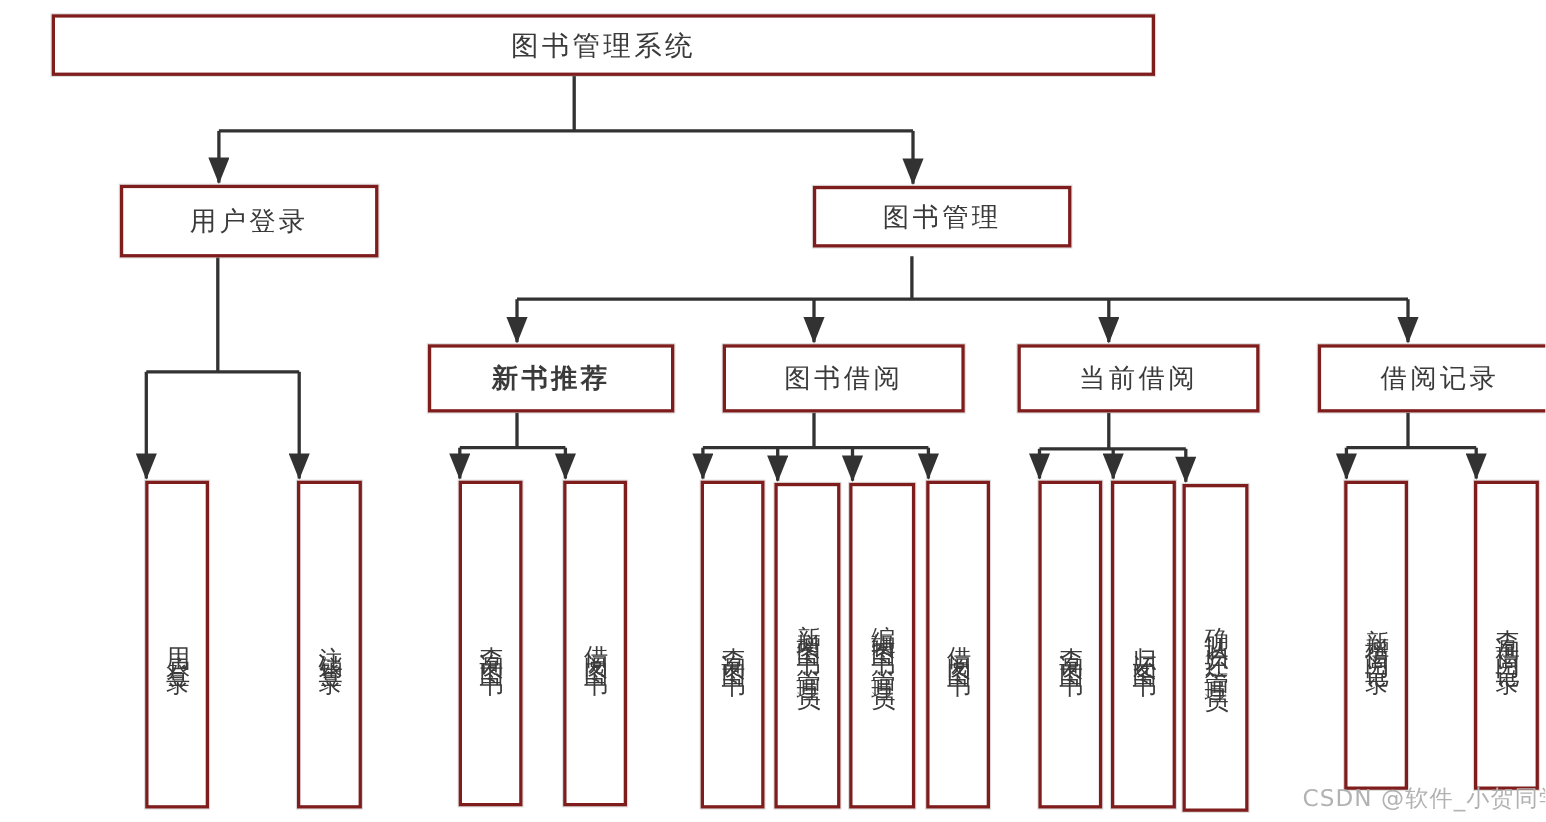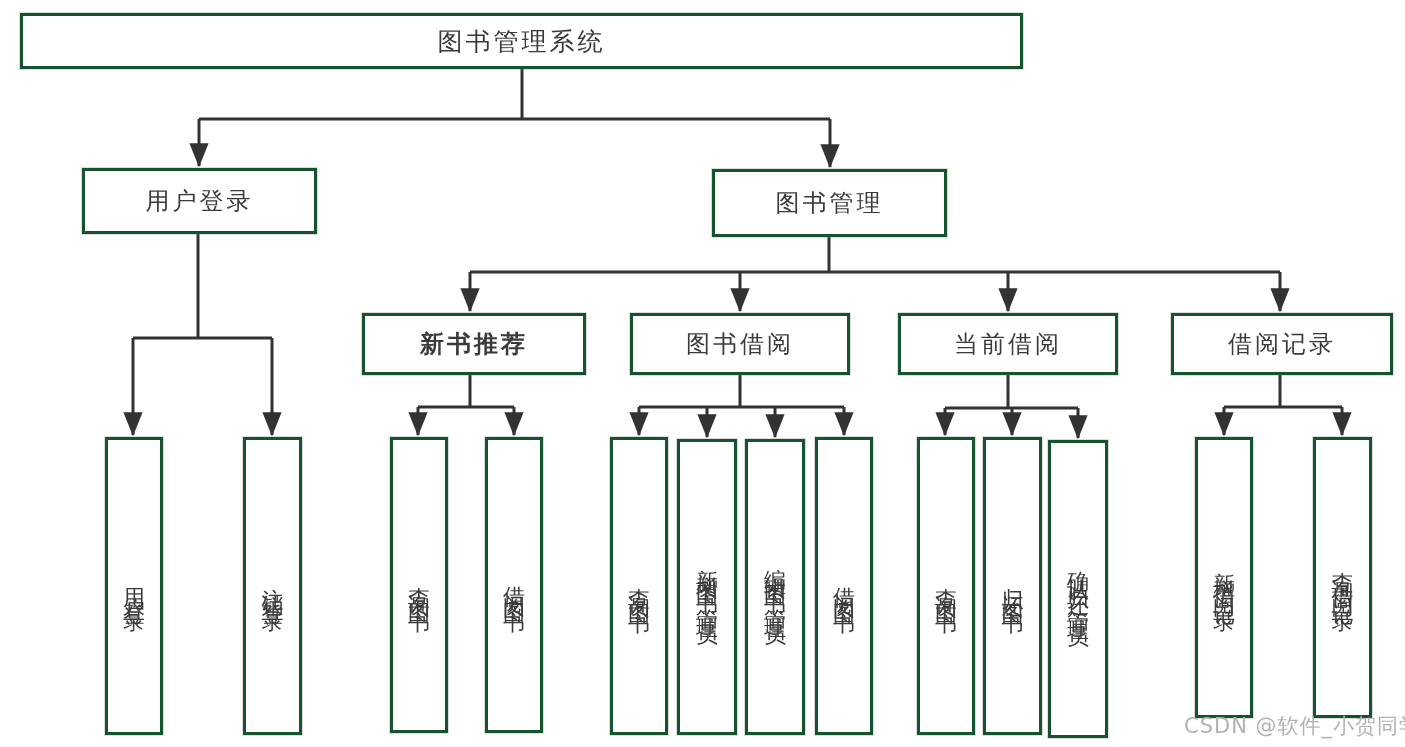--- a/index.html
+++ b/index.html
@@ -8,24 +8,25 @@
     width:1405px; height:747px;
     background:#ffffff;
     font-family:"DejaVu Sans","Liberation Sans",sans-serif;
     color:#3a3a3a;
     overflow:hidden;
   }
   svg.wires { position:absolute; left:0; top:0; z-index:1; }
   .wire { stroke:#323232; stroke-width:3; fill:none; }
   .node {
     position:absolute; box-sizing:border-box;
-    background:#ffffff; border:3px solid #14532d;
+    background:#ffffff; border:3px solid #7f1d1d;
     display:flex; align-items:center; justify-content:center;
     z-index:2; text-align:center;
     box-shadow:0 0 0 1px rgba(130,130,130,.28);
+    margin-left:27px;
   }
   .h { font-size:24px; letter-spacing:3px; white-space:nowrap; }
   .root { font-size:25px; }
   .v {
     writing-mode:vertical-lr;
     text-orientation:mixed;
     font-size:22px; line-height:1; letter-spacing:8px;
     padding:4px 0;
   }
   .watermark {
@@ -80,21 +81,21 @@
     <line class="wire" x1="1012" y1="408" x2="1012" y2="435" marker-end="url(#arrow)"></line>
     <line class="wire" x1="1078" y1="408" x2="1078" y2="438" marker-end="url(#arrow)"></line>
 
     <line class="wire" x1="1224" y1="407" x2="1224" y2="435" marker-end="url(#arrow)"></line>
     <line class="wire" x1="1342" y1="407" x2="1342" y2="435" marker-end="url(#arrow)"></line>
   </svg>
 
   <div class="node h root" style="left:20px;top:13px;width:1003px;height:56px;">图书管理系统</div>
 
   <div class="node h" style="left:82px;top:168px;width:235px;height:66px;">用户登录</div>
-  <div class="node h" style="left:712px;top:169px;width:235px;height:68px;">图书管理</div>
+  <div class="node h" style="left:712px;top:169px;width:235px;height:56px;">图书管理</div>
 
   <div class="node h" style="left:362px;top:313px;width:224px;height:62px;font-weight:bold;">新书推荐</div>
   <div class="node h" style="left:898px;top:313px;width:220px;height:62px;">当前借阅</div>
   <div class="node h" style="left:630px;top:313px;width:220px;height:62px;">图书借阅</div>
   <div class="node h" style="left:1171px;top:313px;width:222px;height:62px;">借阅记录</div>
 
   <div class="node v" style="left:105px;top:437px;width:58px;height:298px;">用户登录</div>
   <div class="node v" style="left:243px;top:437px;width:59px;height:298px;">注销登录</div>
 
   <div class="node v" style="left:390px;top:437px;width:58px;height:296px;">查询图书</div>

